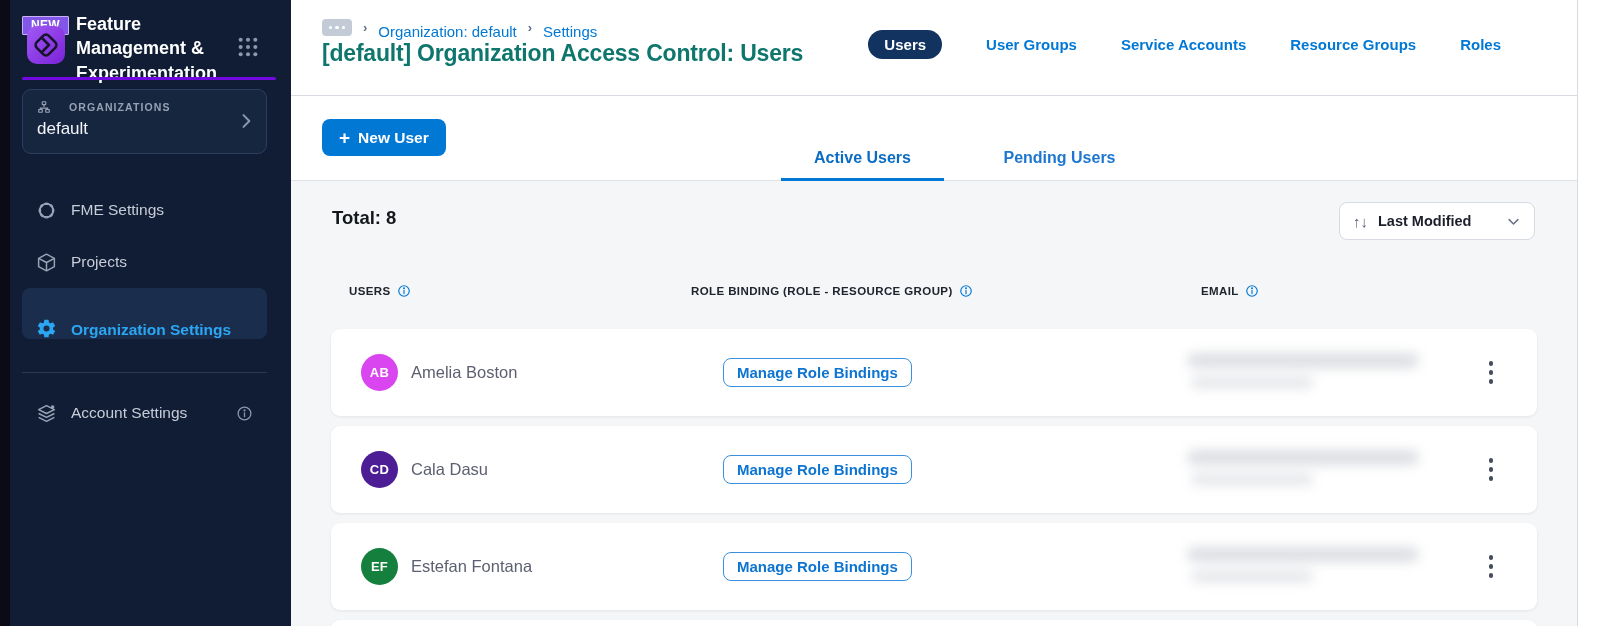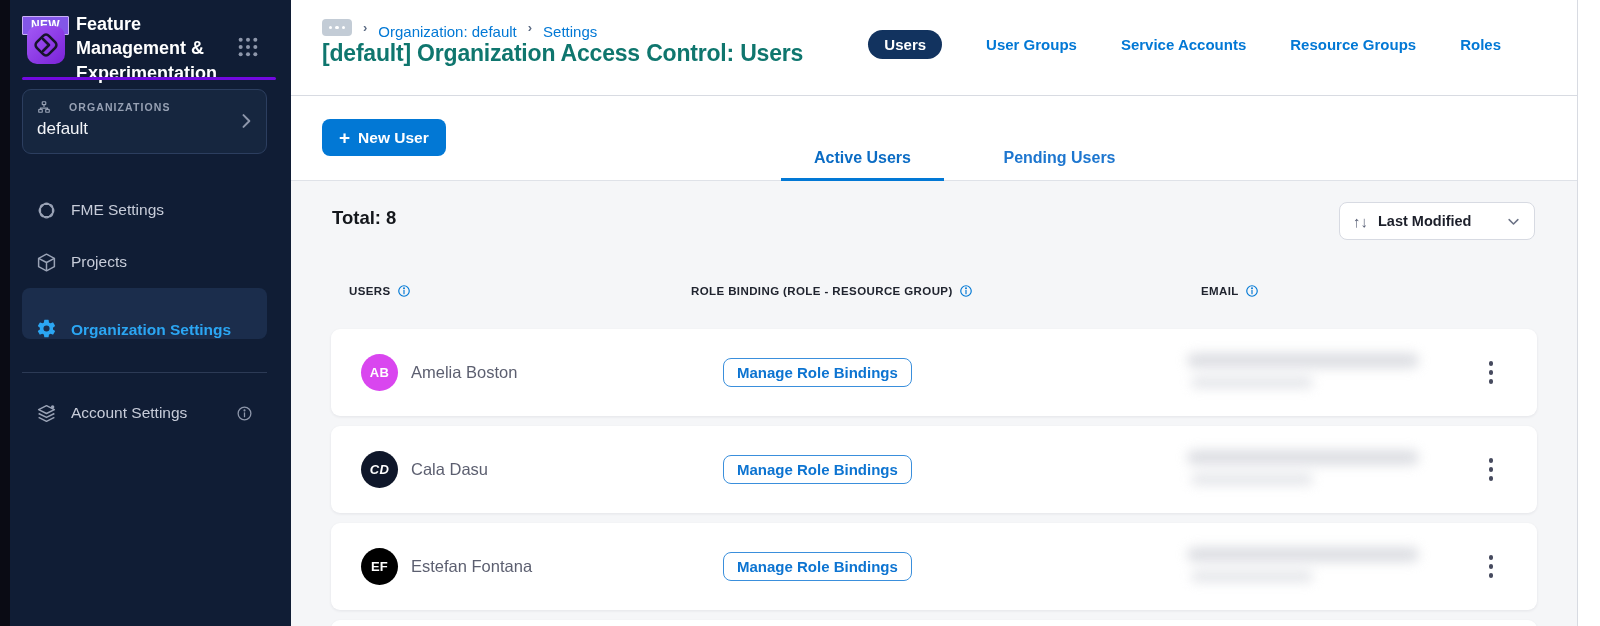--- a/index.html
+++ b/index.html
@@ -292,36 +292,36 @@
             <div class="l2"></div>
           </div>
         <div class="kebab">
             <i></i>
             <i></i>
             <i></i>
           </div>
       </div>
 
       <div class="row" style="top:245px">
-        <div class="avatar" style="background: #0f172a; font-style: italic;">CD</div>
+        <div class="avatar" style="background: #4c1d95;">CD</div>
         <div class="row-name">Cala Dasu</div>
         <button class="manage-btn">Manage Role Bindings</button>
         <div class="email-blur">
             <div class="l1"></div>
             <div class="l2"></div>
           </div>
         <div class="kebab">
             <i></i>
             <i></i>
             <i></i>
           </div>
       </div>
 
       <div class="row" style="top:342px">
-        <div class="avatar" style="background: #000000;">EF</div>
+        <div class="avatar" style="background: #15803d;">EF</div>
         <div class="row-name">Estefan Fontana</div>
         <button class="manage-btn">Manage Role Bindings</button>
         <div class="email-blur">
             <div class="l1"></div>
             <div class="l2"></div>
           </div>
         <div class="kebab">
             <i></i>
             <i></i>
             <i></i>

